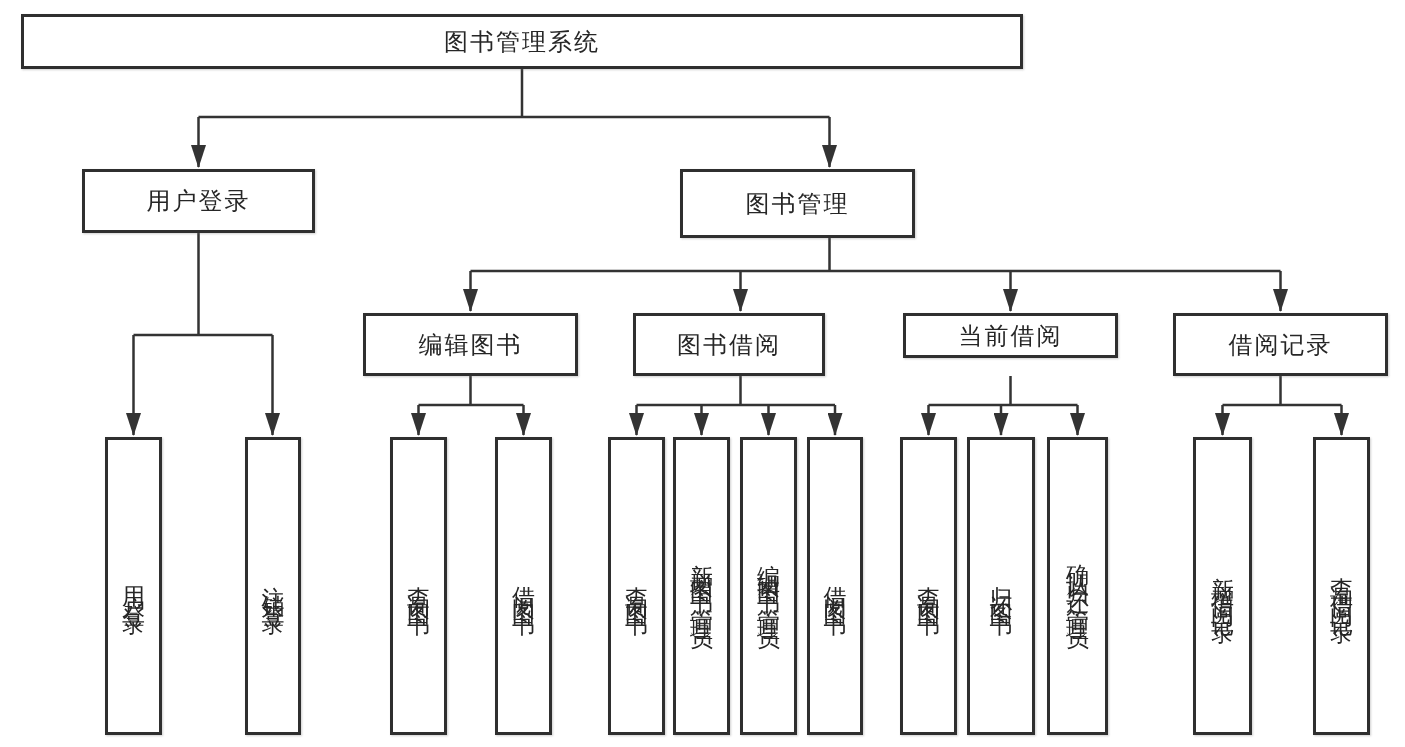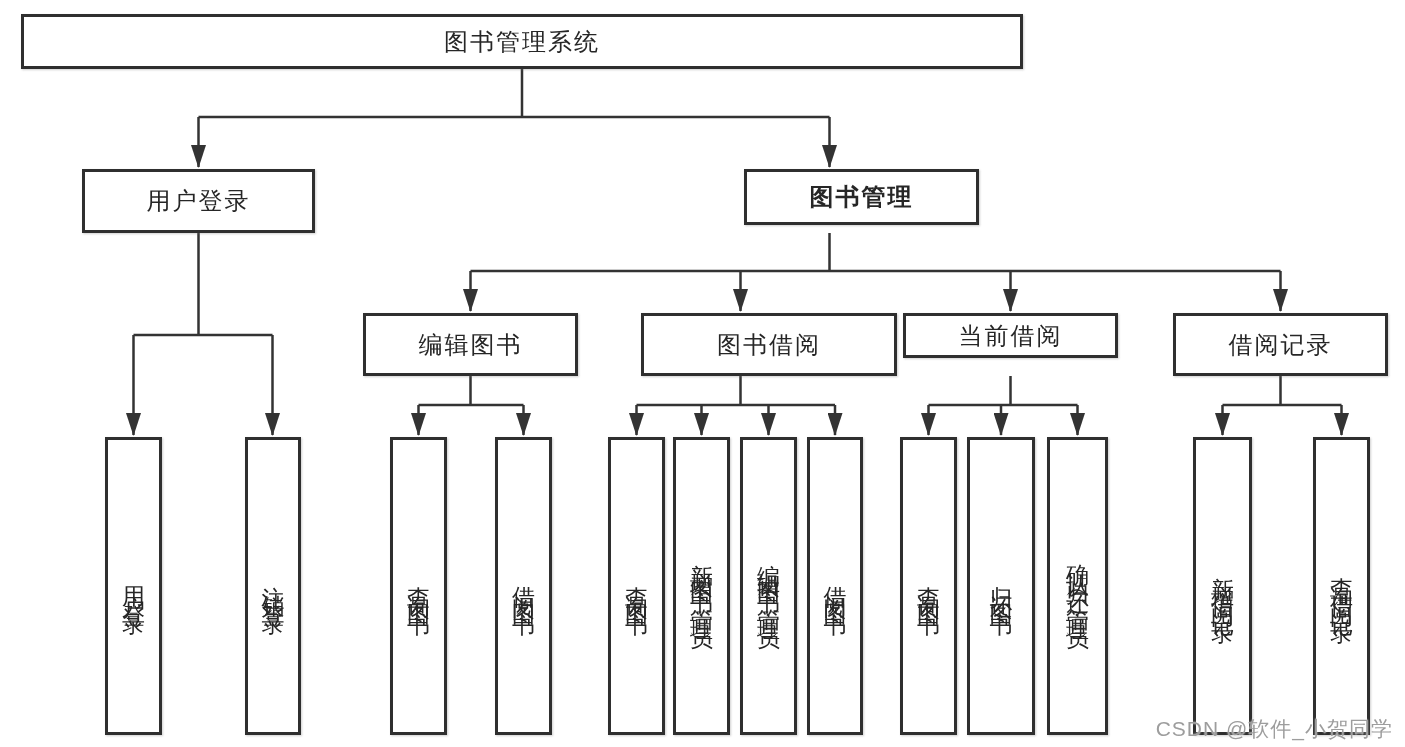--- a/index.html
+++ b/index.html
@@ -71,36 +71,35 @@
 
       <path d="M1280.5 376 V405 M1222.5 405 H1341.5"></path>
       <line x1="1222.5" y1="405" x2="1222.5" y2="435" marker-end="url(#arw)"></line>
       <line x1="1341.5" y1="405" x2="1341.5" y2="435" marker-end="url(#arw)"></line>
     </g>
   </svg>
 
   <div class="box h-box" style="left:21px; top:14px; width:1002px; height:55px;">图书管理系统</div>
 
   <div class="box h-box" style="left:82px; top:169px; width:233px; height:64px;">用户登录</div>
-  <div class="box h-box" style="left:744px; top:169px; width:235px; height:56px;font-weight:bold;">图书管理</div>
+  <div class="box h-box" style="left:680px; top:169px; width:235px; height:69px;">图书管理</div>
 
   <div class="box h-box" style="left:363px; top:313px; width:215px; height:63px;">编辑图书</div>
-  <div class="box h-box" style="left:633px; top:313px; width:256px; height:63px;margin-left:8px;">图书借阅</div>
+  <div class="box h-box" style="left:633px; top:313px; width:192px; height:63px;">图书借阅</div>
   <div class="box h-box" style="left:903px; top:313px; width:215px; height:45px;">当前借阅</div>
   <div class="box h-box" style="left:1173px; top:313px; width:215px; height:63px;">借阅记录</div>
 
   <div class="box v-box" style="left:105px; top:437px; width:57px; height:298px;">用户登录</div>
   <div class="box v-box" style="left:245px; top:437px; width:56px; height:298px;">注销登录</div>
   <div class="box v-box" style="left:390px; top:437px; width:57px; height:298px;">查询图书</div>
   <div class="box v-box" style="left:495px; top:437px; width:57px; height:298px;">借阅图书</div>
   <div class="box v-box" style="left:608px; top:437px; width:57px; height:298px;">查询图书</div>
   <div class="box v-box" style="left:673px; top:437px; width:57px; height:298px;">新增图书（管理员）</div>
   <div class="box v-box" style="left:740px; top:437px; width:57px; height:298px;">编辑图书（管理员）</div>
   <div class="box v-box" style="left:807px; top:437px; width:56px; height:298px;">借阅图书</div>
   <div class="box v-box" style="left:900px; top:437px; width:57px; height:298px;">查询图书</div>
   <div class="box v-box" style="left:967px; top:437px; width:68px; height:298px;">归还图书</div>
   <div class="box v-box" style="left:1047px; top:437px; width:61px; height:298px;">确认归还（管理员）</div>
   <div class="box v-box" style="left:1193px; top:437px; width:59px; height:298px;">新增借阅记录</div>
   <div class="box v-box" style="left:1313px; top:437px; width:57px; height:298px;">查询借阅记录</div>
 
-  <div class="watermark">CSDN @软件_小贺同学</div>
 
 </div>
 
 </body></html>

